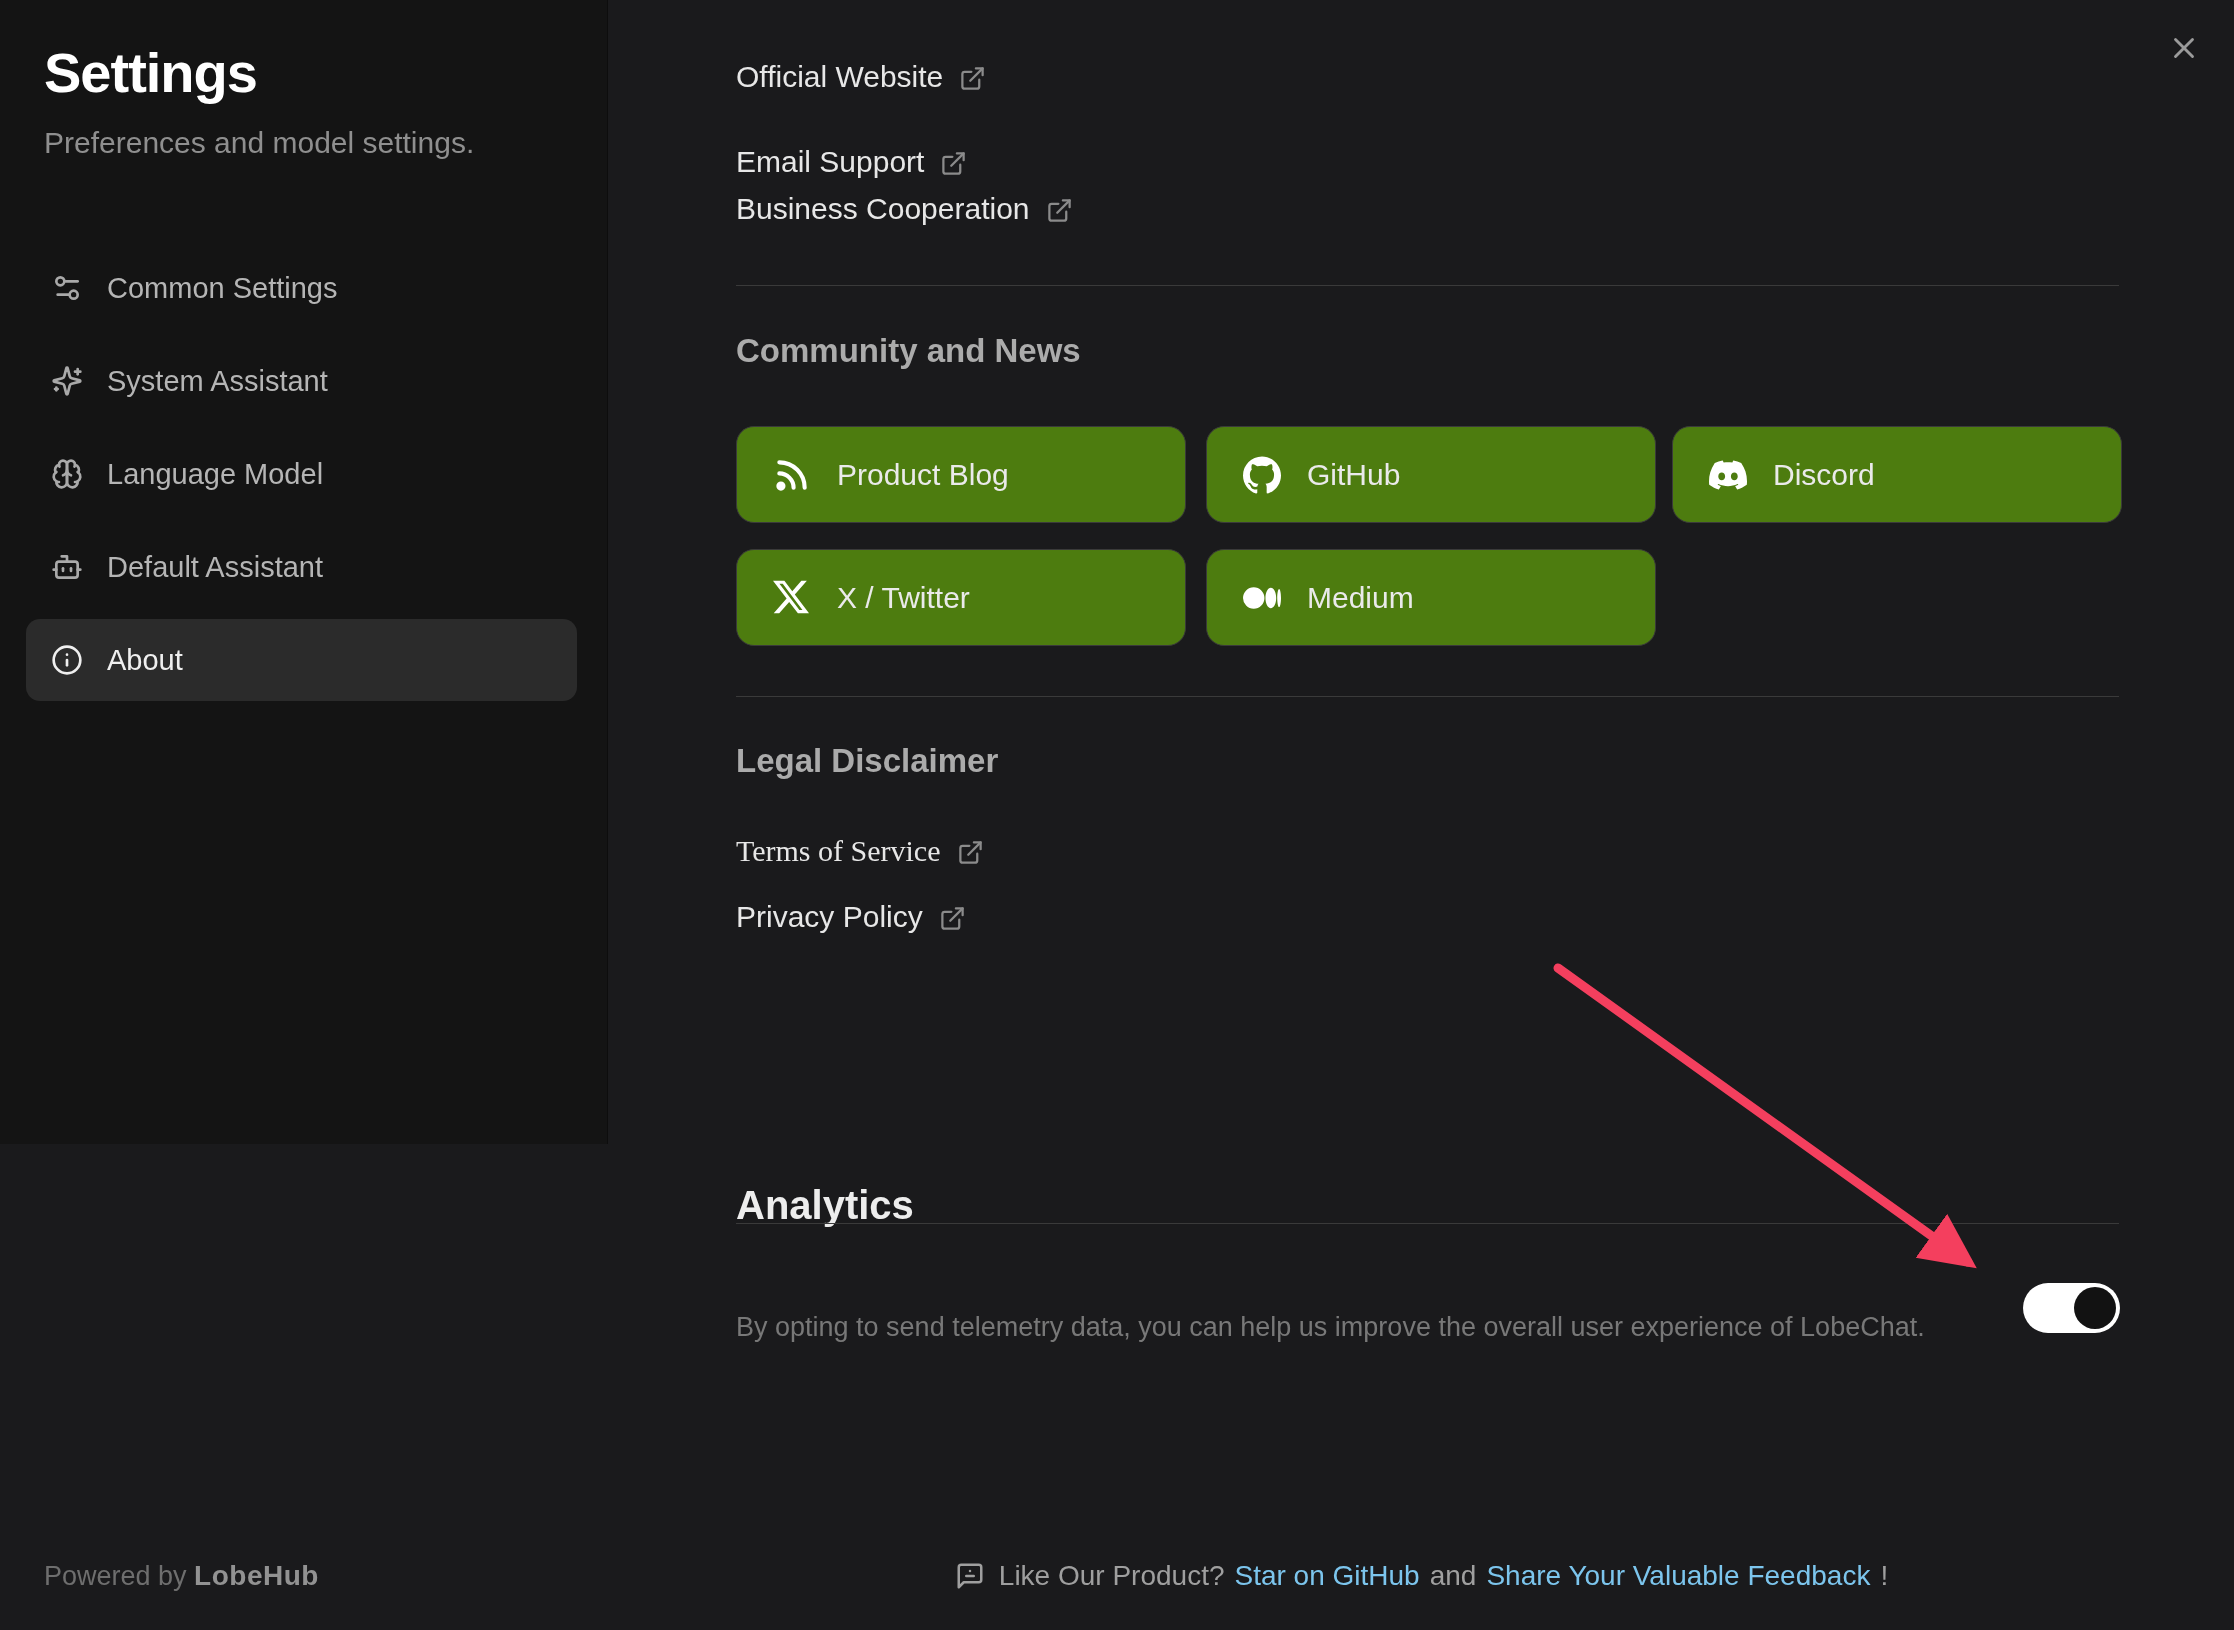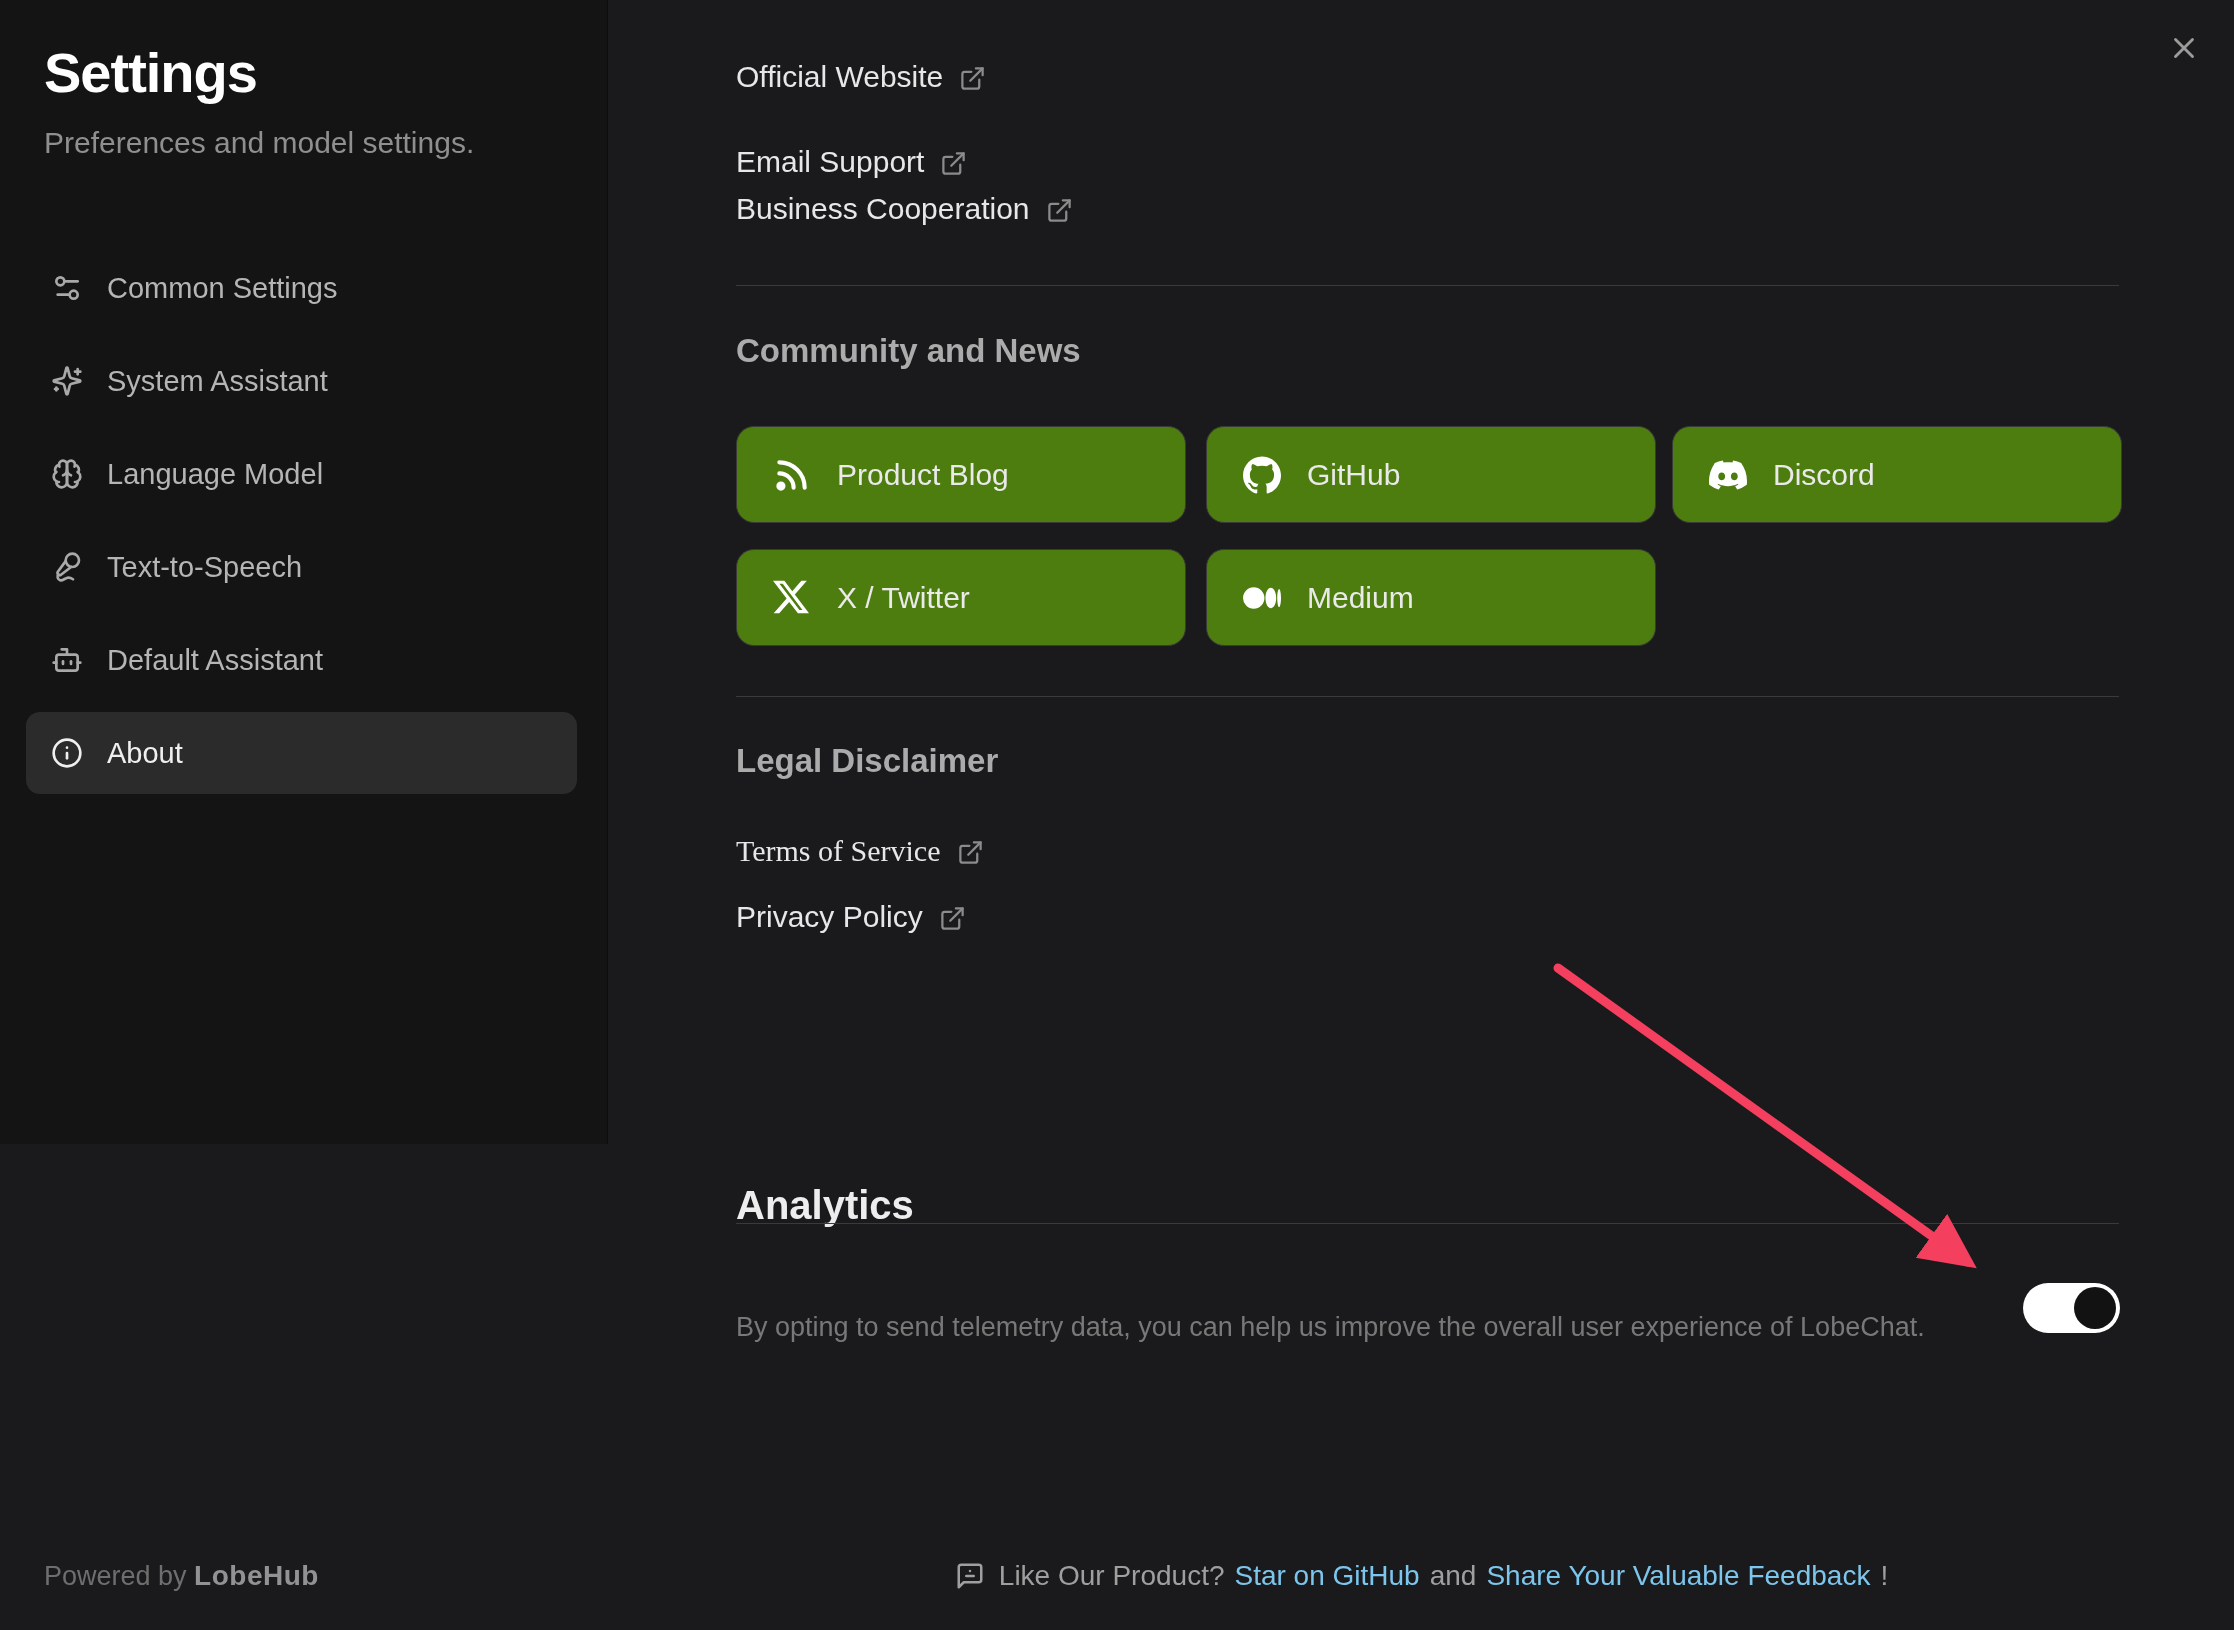--- a/index.html
+++ b/index.html
@@ -113,30 +113,20 @@
               <path d="M15 13a4.5 4.5 0 0 1-3-4 4.5 4.5 0 0 1-3 4"></path>
               <path d="M17.599 6.5a3 3 0 0 0 .399-1.375"></path>
               <path d="M6.003 5.125A3 3 0 0 0 6.401 6.5"></path>
               <path d="M3.477 10.896a4 4 0 0 1 .585-.396"></path>
               <path d="M19.938 10.5a4 4 0 0 1 .585.396"></path>
               <path d="M6 18a4 4 0 0 1-1.967-.516"></path>
               <path d="M19.967 17.484A4 4 0 0 1 18 18"></path>
             </svg>
         </span>
         <span class="lbl">Language Model</span>
-      </div>
-      <div class="sb-item">
-        <span class="ico">
-          <svg class="lucide" viewBox="0 0 24 24" width="32" height="32">
-              <path d="m11 7.601-5.994 8.19a1 1 0 0 0 .1 1.298l.817.818a1 1 0 0 0 1.314.087L15.09 12"></path>
-              <path d="M16.5 21.174C15.5 20.5 14.372 20 13 20c-2.058 0-3.928 2.356-6 2-2.072-.356-2.775-3.369-1.5-4.5"></path>
-              <circle cx="16" cy="7" r="5"></circle>
-            </svg>
-        </span>
-        <span class="lbl">Text-to-Speech</span>
       </div>
       <div class="sb-item">
         <span class="ico">
           <svg class="lucide" viewBox="0 0 24 24" width="32" height="32">
               <path d="M12 8V4H8"></path>
               <rect width="16" height="12" x="4" y="8" rx="2"></rect>
               <path d="M2 14h2"></path>
               <path d="M20 14h2"></path>
               <path d="M15 13v2"></path>
               <path d="M9 13v2"></path>

